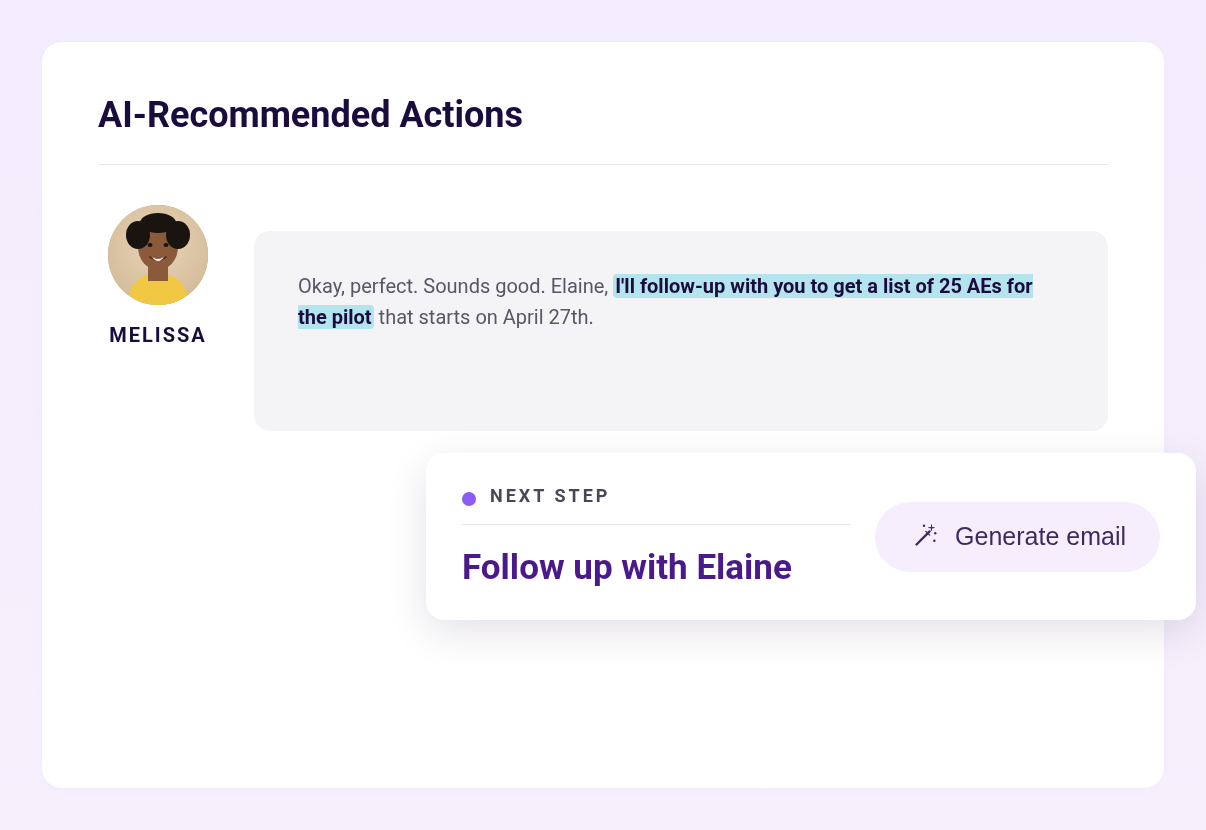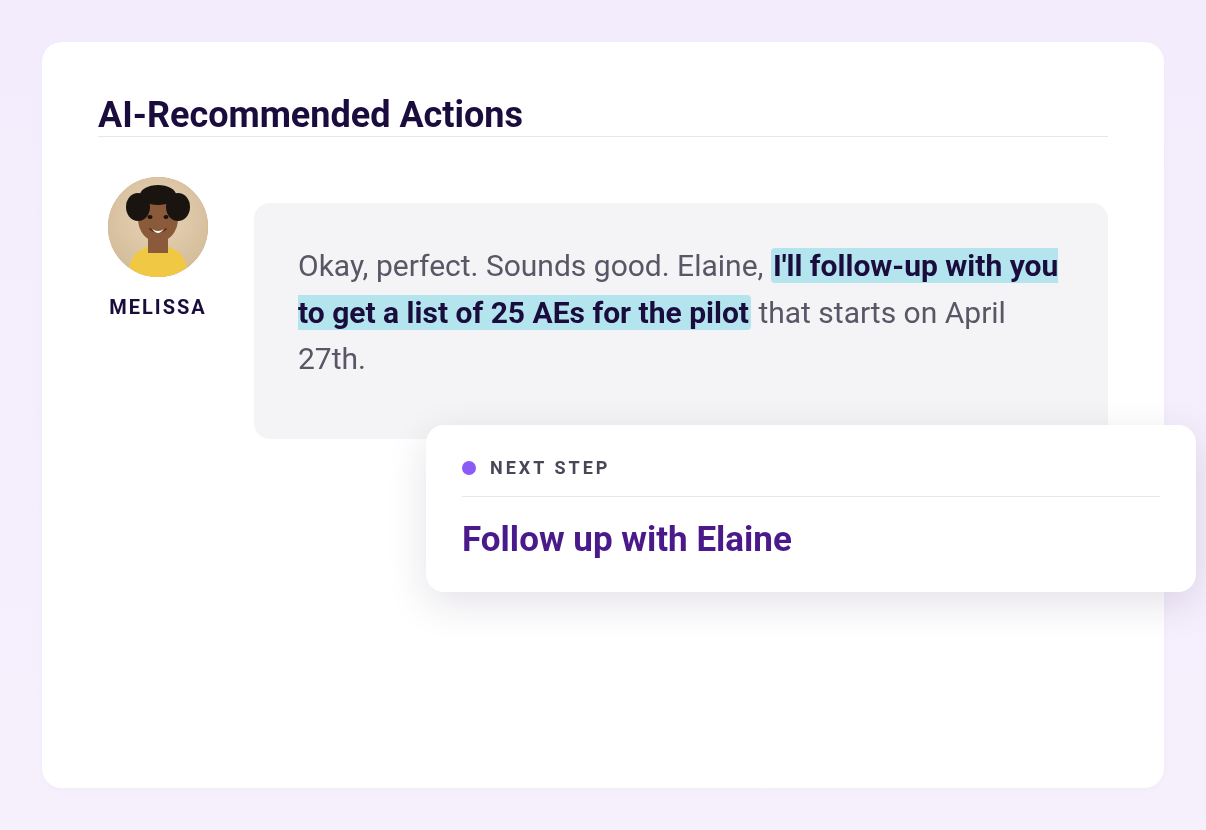--- a/index.html
+++ b/index.html
@@ -21,20 +21,21 @@
       width: 100%;
       height: 100%;
       padding: 52px 56px;
       position: relative;
       box-shadow: 0 2px 8px rgba(0,0,0,0.02);
     }
     .page-title {
       font-size: 36px;
       font-weight: 700;
       color: #1a0d3e;
+      margin-bottom: 28px;
     }
     .divider {
       border: none;
       border-top: 1px solid #e8e4ef;
       margin-bottom: 40px;
     }
     .message-row {
       display: flex;
       align-items: flex-start;
       gap: 36px;
@@ -66,21 +67,21 @@
       font-weight: 700;
       letter-spacing: 2px;
       color: #1a0d3e;
       text-transform: uppercase;
     }
     .speech-bubble {
       background: #f4f3f5;
       border-radius: 16px;
       padding: 40px 44px 56px 44px;
       flex: 1;
-      font-size: 30px;
+      font-size: 20px;
       line-height: 1.55;
       color: #5a5666;
       margin-top: 26px;
       min-height: 200px;
     }
     .speech-bubble .highlight {
       background: #b4e4ed;
       color: #1a0d3e;
       font-weight: 700;
       border-radius: 4px;
@@ -101,21 +102,21 @@
       gap: 24px;
     }
     .action-left {
       display: flex;
       flex-direction: column;
       gap: 18px;
       flex: 1;
     }
     .action-header {
       display: flex;
-      align-items: center;
+      align-items: flex-end;
       gap: 14px;
     }
     .dot {
       width: 14px;
       height: 14px;
       border-radius: 50%;
       background: #8a5cf5;
       flex-shrink: 0;
     }
     .action-label {
@@ -202,15 +203,30 @@
 
     <div class="action-popover">
       <div class="action-left">
         <div class="action-header">
           <span class="dot"></span>
           <span class="action-label">NEXT STEP</span>
         </div>
         <hr class="action-divider">
         <div class="action-title">Follow up with Elaine</div>
       </div>
+      <button class="generate-btn">
+        <span class="icon">
+          <svg viewBox="0 0 32 32" fill="none">
+            <line x1="8" y1="24" x2="22" y2="10" stroke="#3e2a5e" stroke-width="2.5" stroke-linecap="round"></line>
+            <line x1="18" y1="10" x2="22" y2="14" stroke="#3e2a5e" stroke-width="1.5" stroke-linecap="round"></line>
+            <circle cx="24" cy="6" r="1.3" fill="#3e2a5e"></circle>
+            <circle cx="28" cy="12" r="1.3" fill="#3e2a5e"></circle>
+            <circle cx="16" cy="4" r="1.3" fill="#3e2a5e"></circle>
+            <circle cx="27" cy="20" r="1.3" fill="#3e2a5e"></circle>
+            <line x1="24" y1="3" x2="24" y2="9" stroke="#3e2a5e" stroke-width="1" stroke-linecap="round"></line>
+            <line x1="21" y1="6" x2="27" y2="6" stroke="#3e2a5e" stroke-width="1" stroke-linecap="round"></line>
+          </svg>
+        </span>
+        <span>Generate email</span>
+      </button>
     </div>
   </div>
 </div>
 
 </body></html>

